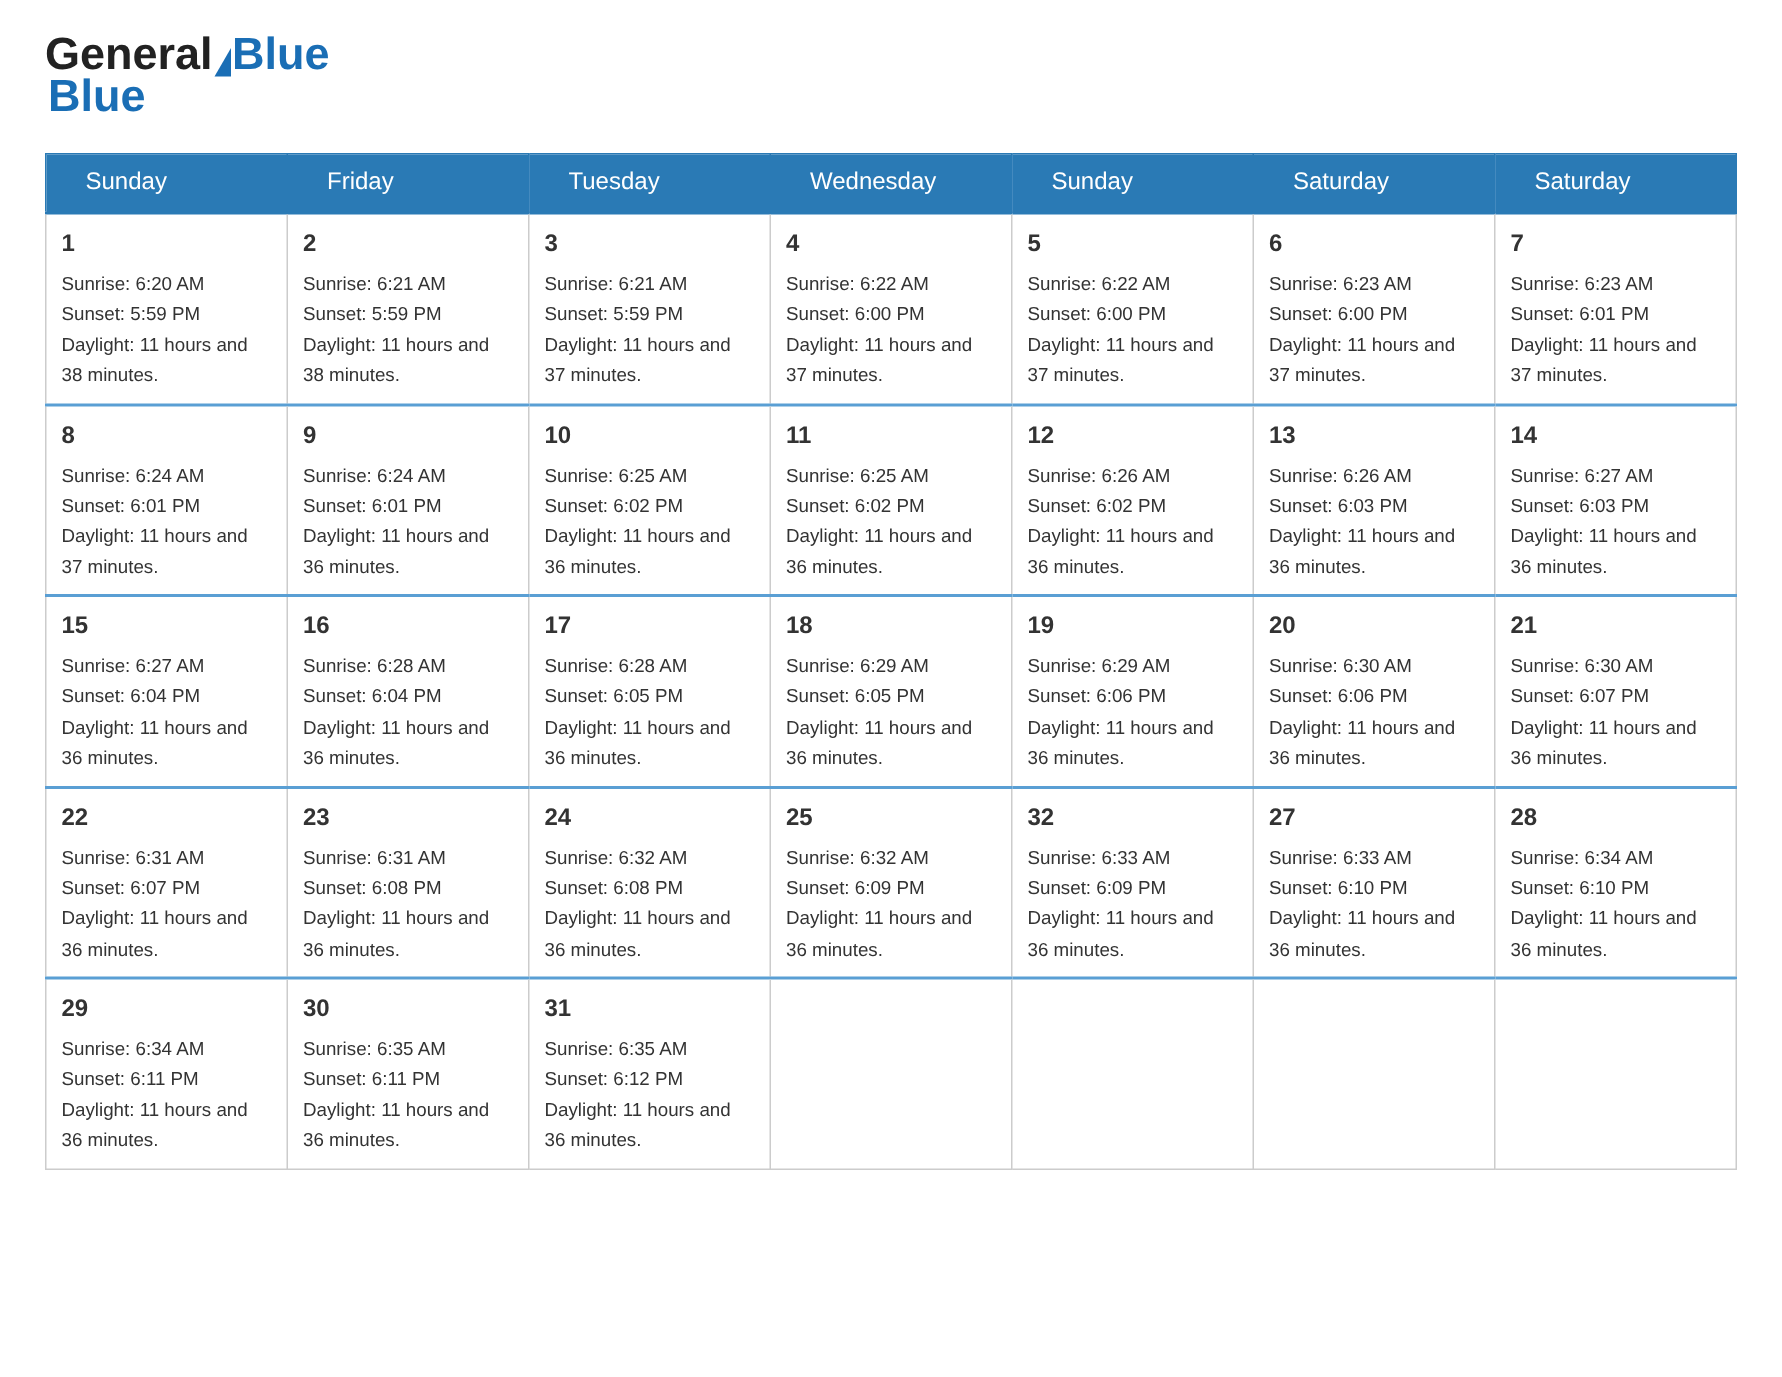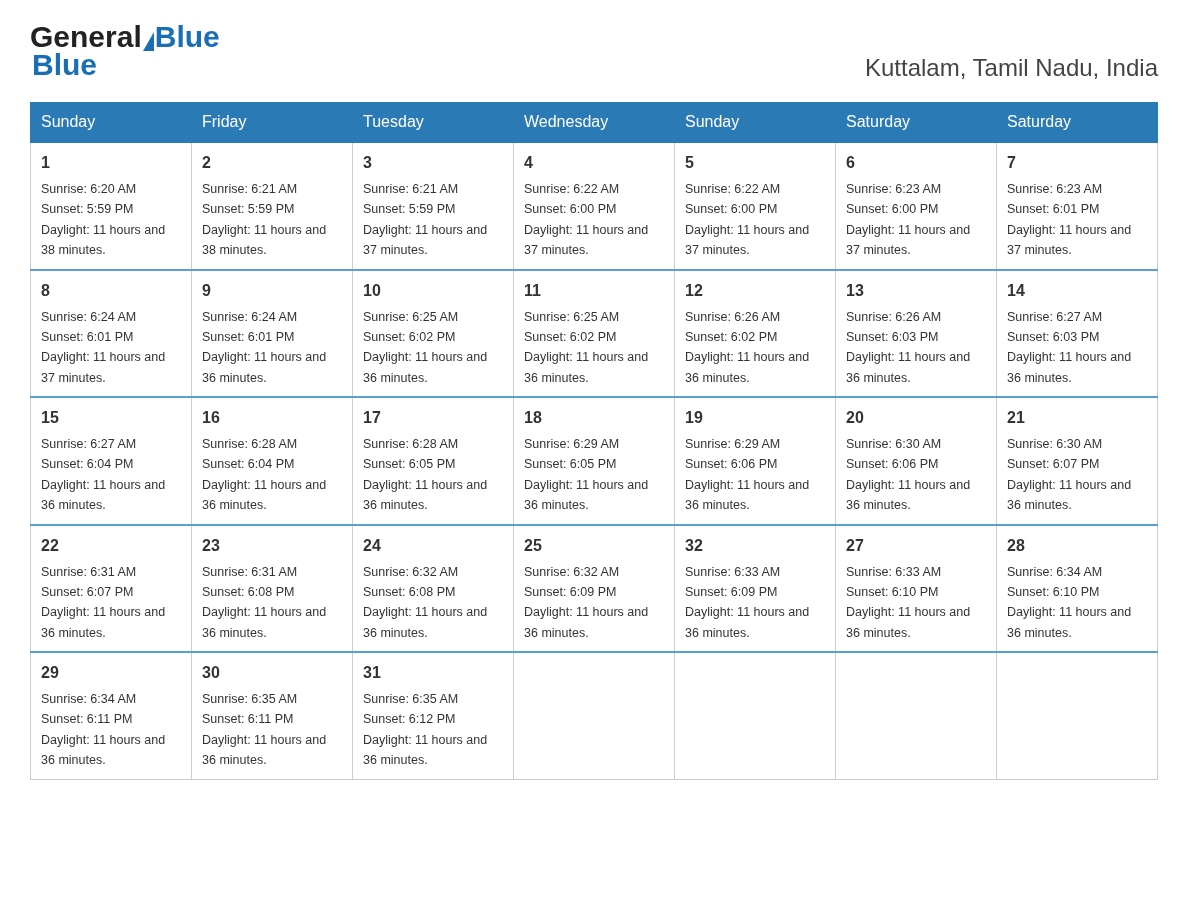--- a/index.html
+++ b/index.html
@@ -38,21 +38,21 @@
     }
     table {
       width: 100%;
       border-collapse: collapse;
       table-layout: fixed;
     }
     th {
       background-color: #2a7ab5;
       color: #fff;
       text-align: left;
-      padding: 10px 10px;
+      padding: 10px 26px;
       font-size: 16px;
       font-weight: normal;
       border: 1px solid #2a7ab5;
     }
     td {
       vertical-align: top;
       padding: 8px 10px;
       border: 1px solid #ccc;
       font-size: 13px;
       line-height: 1.5;
@@ -123,21 +123,20 @@
 <div class="header-area">
   <div class="logo">
     <div class="logo-wrap">
       <span class="logo-g">General</span>
         <span class="logo-arrow"></span>
         <span class="logo-blue">Blue</span>
     </div>
     <div class="logo-second-row">Blue</div>
   </div>
   <div class="title-area">
-    <div class="location-title">Kuttalam, Tamil Nadu, India</div>
   </div>
 </div>
 
 <table>
   <thead>
     <tr>
       <th>Sunday</th>
       <th>Friday</th>
       <th>Tuesday</th>
       <th>Wednesday</th>

